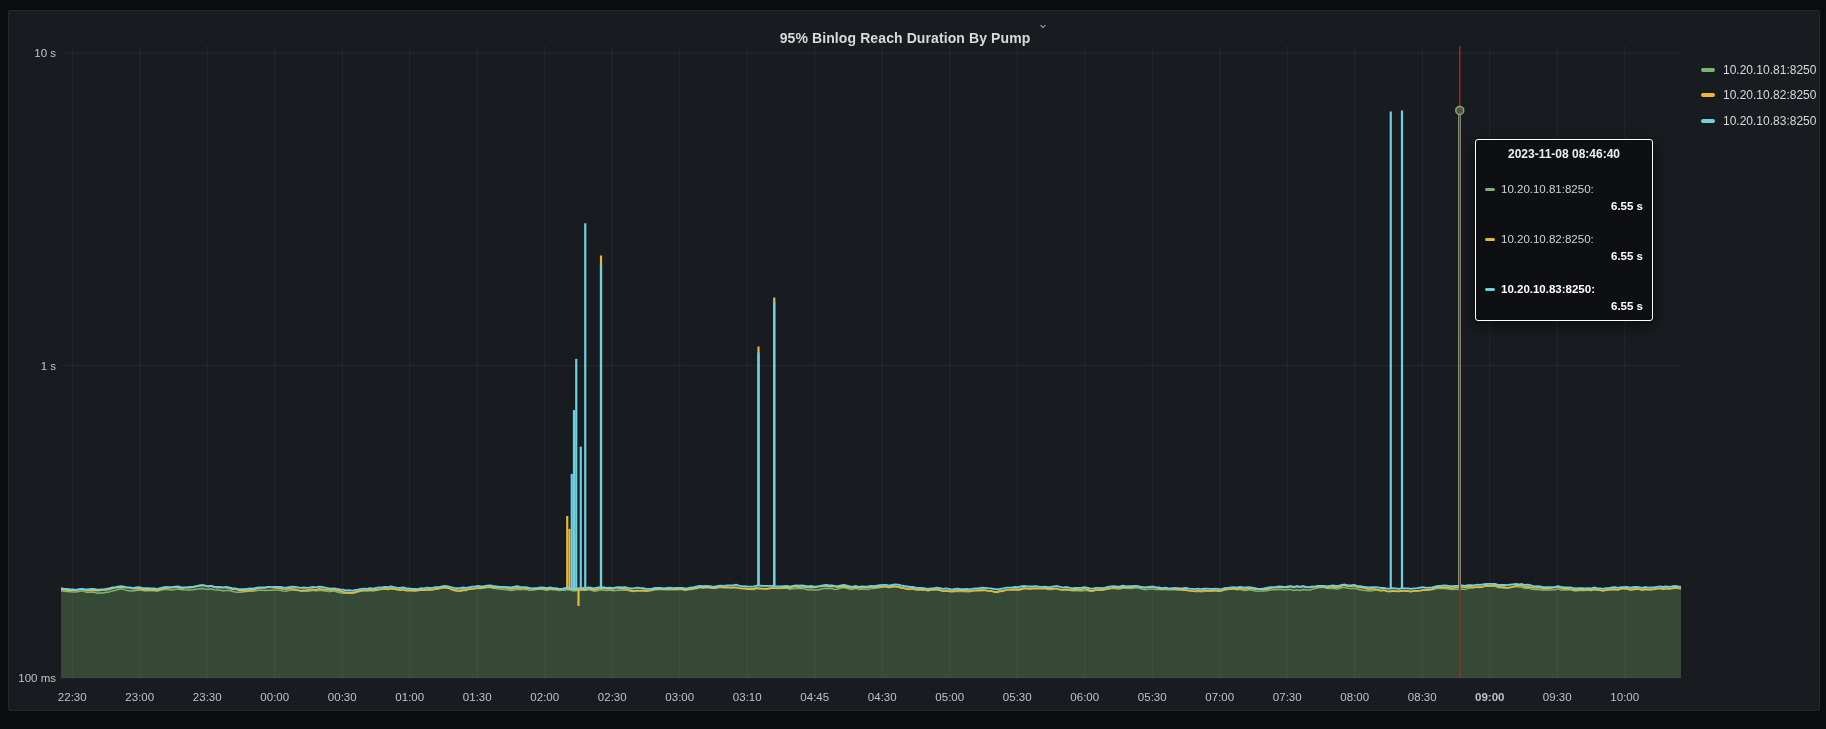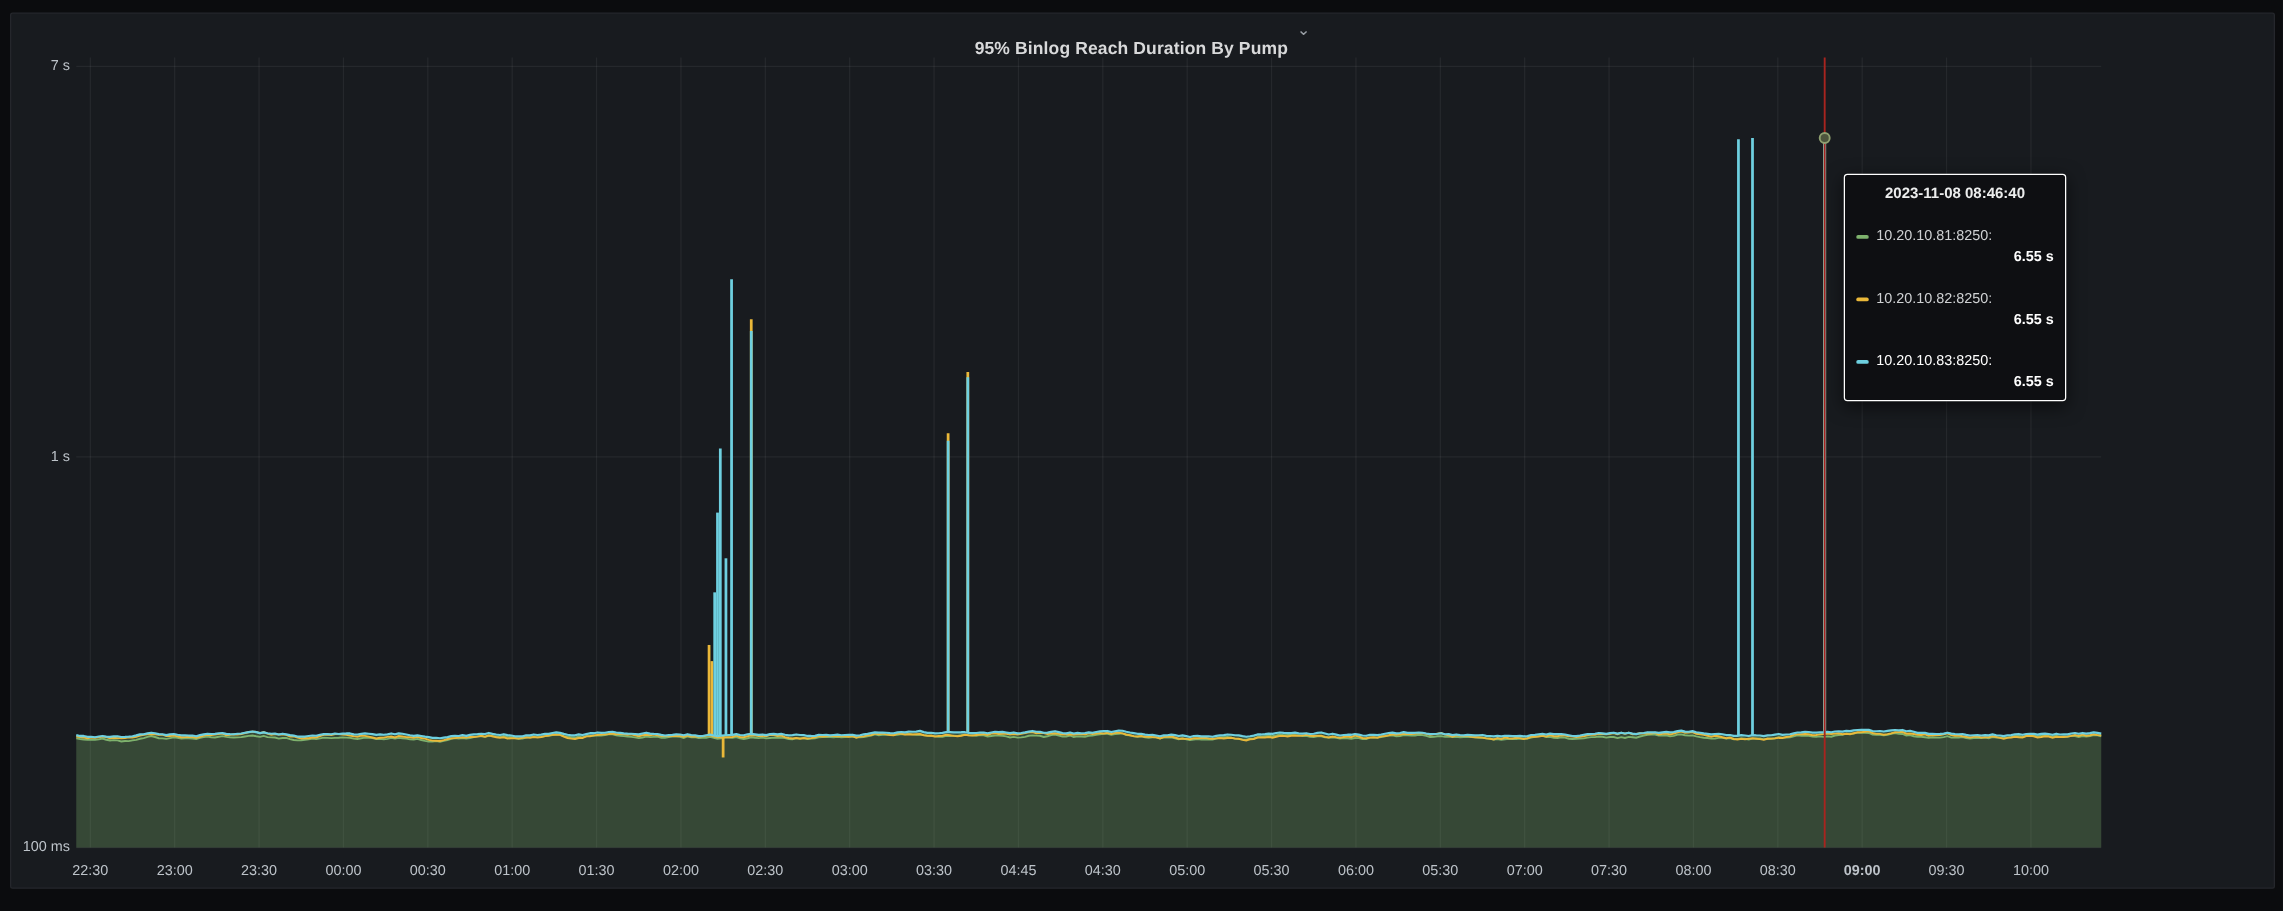--- a/index.html
+++ b/index.html
@@ -17,21 +17,21 @@
   .legend-item{display:flex;align-items:center;height:25.5px;cursor:pointer;}
   .legend-swatch{width:14px;height:4px;border-radius:2px;margin-right:8px;flex:none;}
   .legend-label{font-size:12px;color:#d8d9da;white-space:nowrap;}
   .tooltip{position:absolute;left:1466px;top:128px;width:178px;background:#0e0f12;
     border:1px solid #ffffff;border-radius:3px;padding:7px 9px 8px 9px;box-sizing:border-box;
     box-shadow:0 4px 14px rgba(0,0,0,.55);z-index:4;}
   .tooltip-header{font-size:12px;font-weight:700;color:#eceded;text-align:center;margin-bottom:5px;white-space:nowrap;}
   .tooltip-row{display:flex;align-items:center;font-size:11.5px;color:#cfd1d3;margin-top:4px;white-space:nowrap;}
   .tooltip-swatch{width:10px;height:3px;border-radius:1.5px;margin-right:6px;flex:none;}
   .tooltip-value{margin-left:auto;font-weight:700;color:#ffffff;padding-left:10px;margin-top:34px;}
-  .tooltip-row.highlighted .tooltip-series{font-weight:400;color:#ffffff;}
+  .tooltip-row.highlighted .tooltip-series{font-weight:700;color:#ffffff;}
 </style>
 </head>
 <body>
 
 <div class="panel">
   <div class="panel-header">
     <span class="panel-title">95% Binlog Reach Duration By Pump</span>
     <span class="chevron">⌄</span>
   </div>
 
@@ -84,51 +84,65 @@
       <line x1="765.25" y1="575.4466464919032" x2="765.25" y2="290.7125054200235" stroke="#6ED0E0" stroke-width="2.2"></line>
       <line x1="1381.75" y1="577.7483928510654" x2="1381.75" y2="100.46457604910756" stroke="#6ED0E0" stroke-width="2.2"></line>
       <line x1="1393" y1="577.0655311761534" x2="1393" y2="99.42459375256772" stroke="#6ED0E0" stroke-width="2.2"></line>
       <line x1="1450.7499999999995" y1="574.8850768726595" x2="1450.7499999999995" y2="99.42459375256772" stroke="#6ED0E0" stroke-width="2.2"></line>
       <polyline points="52.0,577.1 55.0,577.8 58.0,577.8 61.0,578.4 64.0,578.4 67.0,578.8 70.0,578.2 73.0,577.8 76.0,578.3 79.0,578.5 82.0,578.0 85.0,578.0 88.0,578.6 91.0,578.5 94.0,578.3 97.0,578.0 100.0,577.3 103.0,576.5 106.0,576.4 109.0,575.7 112.0,575.2 115.0,575.6 118.0,576.3 121.0,576.4 124.0,577.1 127.0,576.4 130.0,576.2 133.0,576.8 136.0,577.2 139.0,577.2 142.0,577.4 145.0,577.4 148.0,578.0 151.0,577.1 154.0,576.5 157.0,576.0 160.0,576.2 163.0,576.1 166.0,575.6 169.0,575.5 172.0,576.1 175.0,576.3 178.0,576.4 181.0,576.0 184.0,575.8 187.0,575.2 190.0,574.7 193.0,574.2 196.0,574.7 199.0,575.5 202.0,574.9 205.0,575.6 208.0,576.0 211.0,575.9 214.0,576.6 217.0,576.0 220.0,576.5 223.0,577.1 226.0,577.5 229.0,578.2 232.0,578.2 235.0,578.2 238.0,577.8 241.0,577.4 244.0,577.6 247.0,576.8 250.0,576.3 253.0,576.3 256.0,576.4 259.0,575.8 262.0,576.2 265.0,575.9 268.0,575.8 271.0,575.8 274.0,576.5 277.0,576.6 280.0,576.1 283.0,575.7 286.0,576.0 289.0,576.3 292.0,576.9 295.0,576.5 298.0,576.8 301.0,576.5 304.0,575.8 307.0,576.4 310.0,575.7 313.0,576.0 316.0,576.6 319.0,577.2 322.0,577.7 325.0,577.3 328.0,577.8 331.0,578.3 334.0,578.7 337.0,579.3 340.0,579.2 343.0,579.6 346.0,579.1 349.0,578.7 352.0,577.9 355.0,577.7 358.0,577.8 361.0,577.1 364.0,577.7 367.0,576.9 370.0,576.5 373.0,576.3 376.0,576.0 379.0,576.2 382.0,575.4 385.0,576.1 388.0,576.6 391.0,577.0 394.0,576.4 397.0,577.1 400.0,577.4 403.0,578.0 406.0,578.0 409.0,578.1 412.0,577.2 415.0,577.3 418.0,576.6 421.0,577.0 424.0,576.7 427.0,576.1 430.0,576.1 433.0,575.4 436.0,574.9 439.0,575.3 442.0,576.1 445.0,576.8 448.0,577.2 451.0,577.2 454.0,576.5 457.0,577.0 460.0,576.3 463.0,575.6 466.0,575.6 469.0,575.0 472.0,575.3 475.0,575.2 478.0,574.6 481.0,574.4 484.0,575.0 487.0,575.3 490.0,575.7 493.0,575.9 496.0,576.0 499.0,576.2 502.0,576.5 505.0,575.8 508.0,575.2 511.0,575.9 514.0,576.1 517.0,576.2 520.0,576.9 523.0,577.4 526.0,577.1 529.0,576.9 532.0,576.4 535.0,576.6 538.0,577.2 541.0,576.4 544.0,577.1 547.0,577.2 550.0,577.9 553.0,577.8 556.0,577.2 559.0,576.7 562.0,577.4 565.0,578.0 568.0,577.5 571.0,577.2 574.0,577.0 577.0,576.9 580.0,576.3 583.0,577.0 586.0,577.2 589.0,576.4 592.0,576.1 595.0,576.5 598.0,576.9 601.0,576.6 604.0,577.1 607.0,576.3 610.0,576.1 613.0,576.5 616.0,576.1 619.0,576.8 622.0,577.3 625.0,577.1 628.0,576.6 631.0,577.0 634.0,577.1 637.0,577.8 640.0,577.8 643.0,577.7 646.0,576.9 649.0,577.0 652.0,576.9 655.0,577.3 658.0,577.0 661.0,576.7 664.0,577.2 667.0,577.0 670.0,576.9 673.0,576.8 676.0,577.5 679.0,577.2 682.0,576.5 685.0,576.1 688.0,575.5 691.0,574.9 694.0,575.1 697.0,575.0 700.0,575.2 703.0,575.5 706.0,575.6 709.0,574.9 712.0,574.6 715.0,574.9 718.0,574.3 721.0,574.4 724.0,574.3 727.0,573.7 730.0,574.7 733.0,575.3 736.0,575.2 739.0,575.7 742.0,575.6 745.0,575.3 748.0,574.7 751.0,574.7 754.0,574.9 757.0,574.9 760.0,574.8 763.0,574.8 766.0,575.4 769.0,575.5 772.0,575.4 775.0,575.1 778.0,575.0 781.0,575.6 784.0,575.0 787.0,574.4 790.0,574.7 793.0,574.5 796.0,575.0 799.0,575.5 802.0,575.0 805.0,575.7 808.0,575.4 811.0,574.9 814.0,574.3 817.0,573.8 820.0,574.4 823.0,574.5 826.0,575.2 829.0,575.1 832.0,574.5 835.0,574.0 838.0,574.7 841.0,575.4 844.0,575.7 847.0,575.0 850.0,575.8 853.0,575.3 856.0,575.6 859.0,575.4 862.0,574.9 865.0,575.2 868.0,574.6 871.0,574.1 874.0,573.9 877.0,573.8 880.0,574.6 883.0,574.0 886.0,573.5 889.0,573.6 892.0,574.4 895.0,575.0 898.0,575.5 901.0,576.0 904.0,576.0 907.0,576.7 910.0,577.0 913.0,576.9 916.0,577.4 919.0,578.0 922.0,577.3 925.0,577.2 928.0,576.7 931.0,577.1 934.0,577.8 937.0,577.3 940.0,577.9 943.0,578.6 946.0,577.8 949.0,577.7 952.0,578.1 955.0,578.1 958.0,578.0 961.0,578.4 964.0,577.7 967.0,577.3 970.0,577.1 973.0,576.6 976.0,576.8 979.0,577.2 982.0,577.3 985.0,577.9 988.0,578.4 991.0,578.0 994.0,577.5 997.0,576.6 1000.0,576.6 1003.0,576.3 1006.0,575.9 1009.0,576.1 1012.0,575.4 1015.0,575.0 1018.0,575.3 1021.0,575.4 1024.0,575.4 1027.0,575.1 1030.0,575.7 1033.0,575.9 1036.0,575.6 1039.0,576.2 1042.0,576.0 1045.0,575.3 1048.0,575.0 1051.0,575.8 1054.0,576.6 1057.0,576.0 1060.0,576.7 1063.0,577.4 1066.0,577.0 1069.0,576.8 1072.0,576.8 1075.0,576.2 1078.0,576.7 1081.0,577.4 1084.0,577.6 1087.0,576.9 1090.0,576.9 1093.0,577.1 1096.0,576.6 1099.0,576.0 1102.0,575.4 1105.0,575.1 1108.0,575.7 1111.0,575.4 1114.0,574.7 1117.0,575.3 1120.0,575.2 1123.0,575.2 1126.0,575.0 1129.0,575.2 1132.0,575.8 1135.0,576.3 1138.0,576.2 1141.0,576.0 1144.0,575.6 1147.0,576.4 1150.0,576.3 1153.0,577.1 1156.0,576.6 1159.0,577.1 1162.0,577.3 1165.0,576.9 1168.0,577.1 1171.0,577.3 1174.0,577.2 1177.0,577.0 1180.0,577.7 1183.0,577.8 1186.0,578.1 1189.0,577.7 1192.0,578.1 1195.0,577.6 1198.0,577.7 1201.0,577.9 1204.0,577.9 1207.0,577.7 1210.0,578.1 1213.0,577.9 1216.0,577.0 1219.0,576.9 1222.0,576.4 1225.0,576.1 1228.0,576.6 1231.0,575.9 1234.0,576.3 1237.0,576.3 1240.0,576.2 1243.0,576.6 1246.0,577.2 1249.0,577.8 1252.0,577.9 1255.0,577.4 1258.0,576.8 1261.0,576.2 1264.0,576.2 1267.0,576.0 1270.0,575.4 1273.0,575.7 1276.0,576.1 1279.0,575.5 1282.0,575.2 1285.0,575.9 1288.0,575.2 1291.0,575.8 1294.0,575.2 1297.0,575.9 1300.0,576.3 1303.0,575.6 1306.0,575.4 1309.0,574.8 1312.0,574.9 1315.0,574.8 1318.0,575.3 1321.0,574.9 1324.0,574.5 1327.0,574.9 1330.0,574.6 1333.0,573.9 1336.0,573.5 1339.0,574.3 1342.0,574.4 1345.0,573.9 1348.0,574.8 1351.0,575.2 1354.0,575.7 1357.0,576.1 1360.0,576.5 1363.0,576.2 1366.0,576.1 1369.0,576.4 1372.0,577.0 1375.0,577.0 1378.0,577.7 1381.0,577.7 1384.0,577.1 1387.0,577.4 1390.0,577.8 1393.0,577.1 1396.0,577.3 1399.0,577.4 1402.0,577.9 1405.0,577.3 1408.0,577.2 1411.0,576.7 1414.0,576.2 1417.0,576.9 1420.0,576.6 1423.0,576.4 1426.0,575.7 1429.0,575.0 1432.0,574.9 1435.0,574.5 1438.0,574.6 1441.0,575.1 1444.0,575.1 1447.0,574.8 1450.0,574.9 1453.0,574.5 1456.0,574.8 1459.0,574.2 1462.0,574.1 1465.0,574.3 1468.0,573.7 1471.0,573.9 1474.0,573.3 1477.0,573.0 1480.0,572.8 1483.0,572.9 1486.0,572.9 1489.0,573.8 1492.0,574.0 1495.0,573.8 1498.0,574.2 1501.0,573.7 1504.0,573.3 1507.0,573.0 1510.0,573.3 1513.0,573.0 1516.0,574.0 1519.0,573.6 1522.0,574.4 1525.0,575.3 1528.0,575.2 1531.0,575.3 1534.0,576.1 1537.0,576.1 1540.0,576.2 1543.0,576.1 1546.0,575.9 1549.0,575.2 1552.0,575.9 1555.0,576.2 1558.0,576.4 1561.0,576.3 1564.0,576.9 1567.0,577.4 1570.0,577.2 1573.0,577.1 1576.0,577.4 1579.0,577.1 1582.0,577.3 1585.0,576.5 1588.0,577.2 1591.0,577.4 1594.0,577.9 1597.0,577.2 1600.0,577.1 1603.0,576.4 1606.0,576.2 1609.0,576.8 1612.0,576.2 1615.0,576.1 1618.0,576.0 1621.0,576.7 1624.0,576.1 1627.0,575.9 1630.0,576.2 1633.0,576.8 1636.0,576.0 1639.0,576.6 1642.0,576.5 1645.0,576.5 1648.0,575.8 1651.0,575.4 1654.0,576.0 1657.0,575.4 1660.0,575.9 1663.0,575.5 1666.0,574.9 1669.0,575.3 1672.0,575.9" fill="none" stroke="#6ED0E0" stroke-width="1.8" stroke-linejoin="round"></polyline>
       <line x1="1450.7499999999995" y1="35" x2="1450.7499999999995" y2="667" stroke="#a8241f" stroke-width="1.5"></line>
       <circle cx="1450.7499999999995" cy="99.42459375256772" r="4" fill="#4d553d" stroke="#8fa070" stroke-width="1.5"></circle>
     </svg>
 
   <div id="y-axis">
-      <div class="y-tick" style="top: 35px;">7 s</div>
+      <div class="y-tick" style="top: 35px;">10 s</div>
       <div class="y-tick" style="top: 347.5px;">1 s</div>
       <div class="y-tick" style="top: 660px;">100 ms</div>
     </div>
   <div id="x-axis">
       <div class="x-tick" style="left: 30.25px;">22:30</div>
       <div class="x-tick" style="left: 97.75px;">23:00</div>
       <div class="x-tick" style="left: 165.25px;">23:30</div>
       <div class="x-tick" style="left: 232.75px;">00:00</div>
       <div class="x-tick" style="left: 300.25px;">00:30</div>
       <div class="x-tick" style="left: 367.75px;">01:00</div>
       <div class="x-tick" style="left: 435.25px;">01:30</div>
       <div class="x-tick" style="left: 502.75px;">02:00</div>
       <div class="x-tick" style="left: 570.25px;">02:30</div>
       <div class="x-tick" style="left: 637.75px;">03:00</div>
-      <div class="x-tick" style="left: 705.25px;">03:30</div>
+      <div class="x-tick" style="left: 705.25px;">03:10</div>
       <div class="x-tick" style="left: 772.75px;">04:45</div>
       <div class="x-tick" style="left: 840.25px;">04:30</div>
       <div class="x-tick" style="left: 907.75px;">05:00</div>
       <div class="x-tick" style="left: 975.25px;">05:30</div>
       <div class="x-tick" style="left: 1042.75px;">06:00</div>
       <div class="x-tick" style="left: 1110.25px;">05:30</div>
       <div class="x-tick" style="left: 1177.75px;">07:00</div>
       <div class="x-tick" style="left: 1245.25px;">07:30</div>
       <div class="x-tick" style="left: 1312.75px;">08:00</div>
       <div class="x-tick" style="left: 1380.25px;">08:30</div>
       <div class="x-tick" style="left: 1447.75px; font-weight: bold;">09:00</div>
       <div class="x-tick" style="left: 1515.25px;">09:30</div>
       <div class="x-tick" style="left: 1582.75px;">10:00</div>
     </div>
 
+  <div class="legend">
+      <div class="legend-item">
+        <span class="legend-swatch" style="background: rgb(126, 178, 109);"></span>
+        <span class="legend-label">10.20.10.81:8250</span>
+      </div>
+      <div class="legend-item">
+        <span class="legend-swatch" style="background: rgb(234, 184, 57);"></span>
+        <span class="legend-label">10.20.10.82:8250</span>
+      </div>
+      <div class="legend-item">
+        <span class="legend-swatch" style="background: rgb(110, 208, 224);"></span>
+        <span class="legend-label">10.20.10.83:8250</span>
+      </div>
+    </div>
 
   <div class="tooltip">
     <div class="tooltip-header">2023-11-08 08:46:40</div>
     <div id="tooltip-rows">
         <div class="tooltip-row">
           <span class="tooltip-swatch" style="background: rgb(126, 178, 109);"></span>
           <span class="tooltip-series">10.20.10.81:8250:</span>
           <span class="tooltip-value">6.55 s</span>
         </div>
         <div class="tooltip-row">

